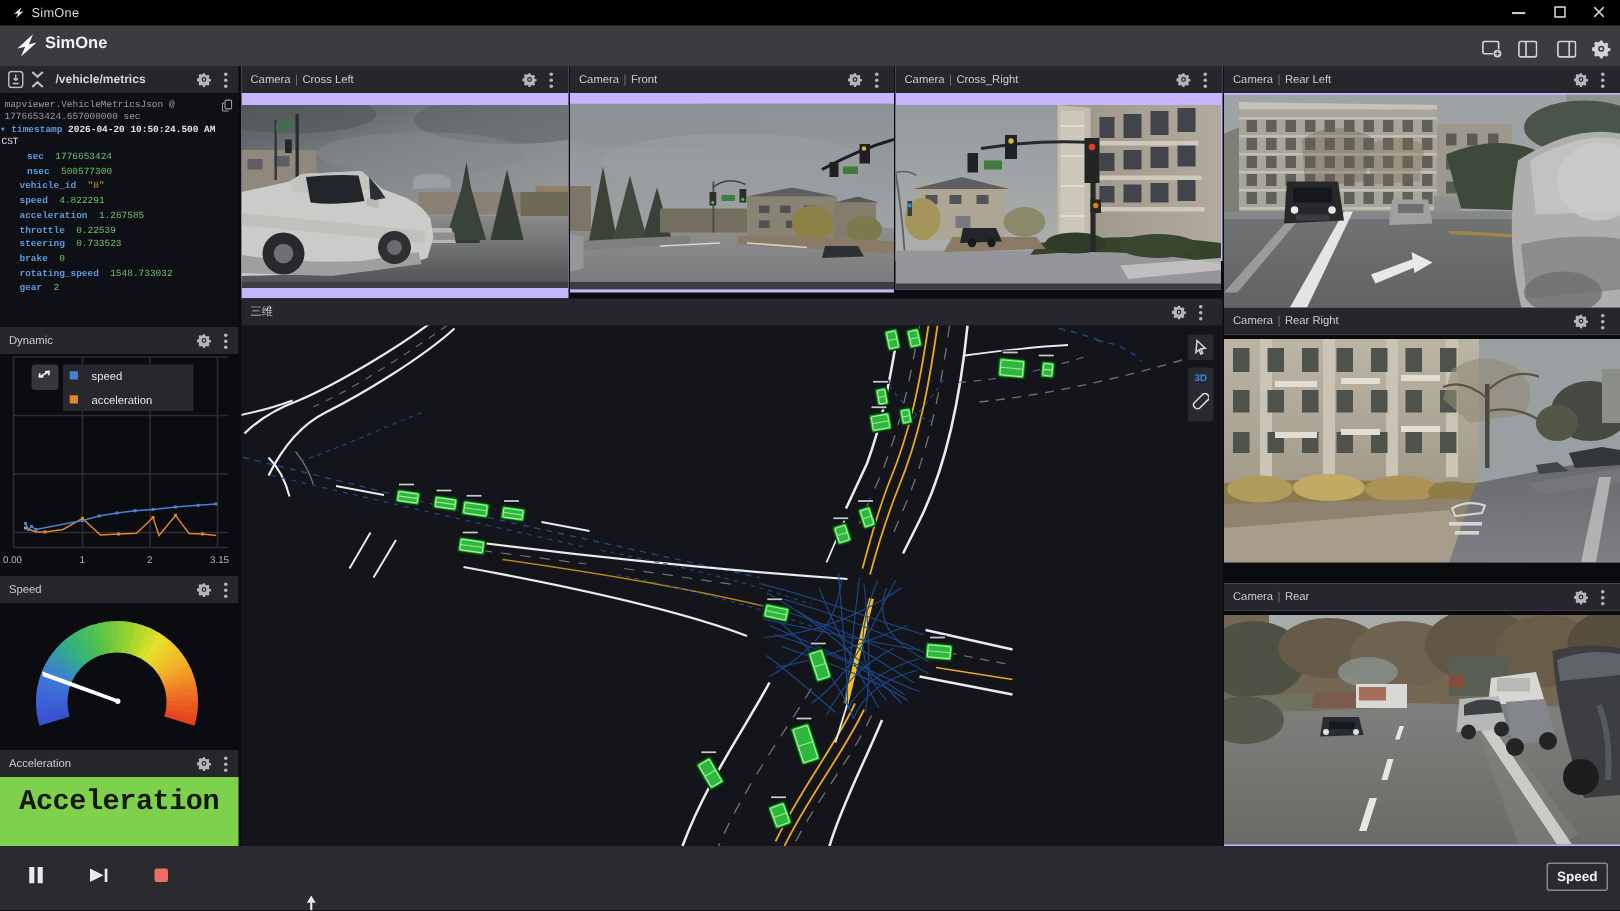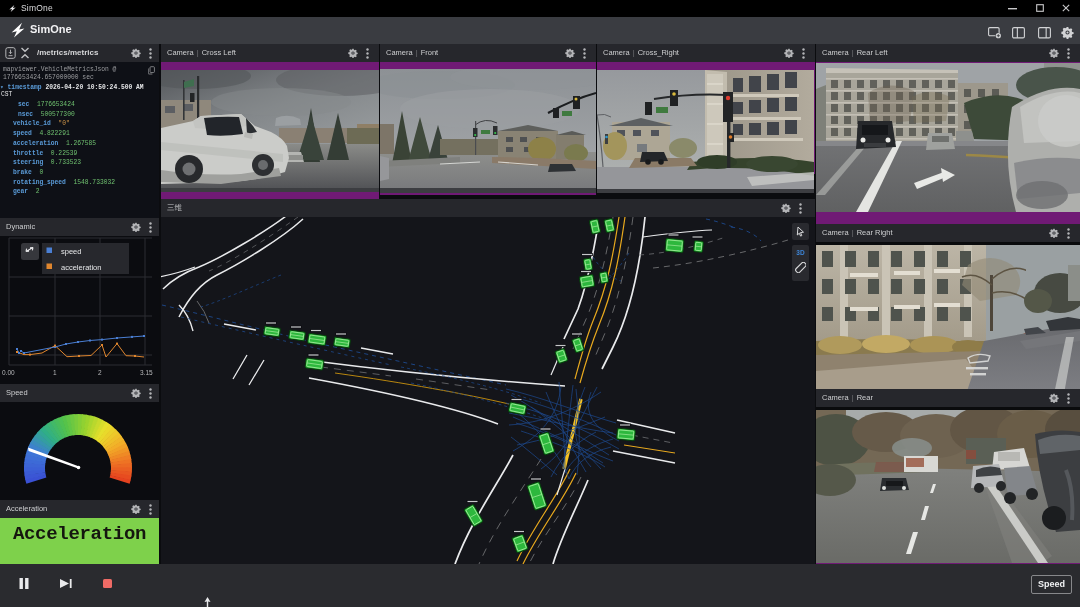--- a/index.html
+++ b/index.html
@@ -1,21 +1,21 @@
 <!DOCTYPE html>
 <html><head><meta charset="utf-8"><style>
 *{margin:0;padding:0;box-sizing:border-box}
 html,body{width:1080px;height:607px;overflow:hidden;background:#0b0c0f;font-family:"Liberation Sans",sans-serif}
 .abs{position:absolute}
 #stage{position:relative;width:1080px;height:607px}
 .hdr{position:absolute;left:0;right:0;top:0;height:18px;background:#26272c;color:#cdced0;font-size:7.5px;line-height:18px}
 .hdr .ttl{position:absolute;left:6px;top:0}
 .pipe{color:#737478;padding:0 3px}
 .panel{position:absolute;background:#101116}
-.cam{position:absolute;background:#701a75}
+.cam{position:absolute;background:#c4b5fd}
 svg{display:block}
 </style></head><body>
 <div id="stage">
 
 <div class="abs" style="left:0;top:0;width:1080px;height:17px;background:#000">
  <svg class="abs" style="left:8px;top:4px" width="9" height="9" viewBox="0 0 20 20">
         <path fill="#e8e8ea" d="M3 12 L14 2 L11 9 L17 8 L6 18 L9 11 Z"></path>
       </svg>
  <span class="abs" style="left:21px;top:3px;font-size:8.5px;color:#dcdcde;letter-spacing:0.2px">SimOne</span>
  <svg class="abs" style="left:1008px;top:8px" width="9" height="2" viewBox="0 0 9 2">
@@ -53,21 +53,21 @@
 </div>
     <div class="panel" style="left:0;top:44px;width:159px;height:174px;background:#0e1016">
       <div class="hdr">
         <svg class="abs" style="left:5px;top:3px" width="11" height="12" viewBox="0 0 16 18">
           <rect x="1" y="1" width="14" height="16" rx="3" fill="none" stroke="#c0c1c3" stroke-width="1.4"></rect>
           <path d="M8 4v6M8 10l-2.2-2.2M8 10l2.2-2.2M5 13h6" stroke="#c0c1c3" stroke-width="1.3" fill="none"></path>
         </svg>
         <svg class="abs" style="left:20px;top:3px" width="10" height="12" viewBox="0 0 10 12">
           <path d="M1.5 1 L5 4.2 L8.5 1 M1.5 11 L5 7.8 L8.5 11" stroke="#c0c1c3" stroke-width="1.4" fill="none"></path>
         </svg>
-        <span class="abs" style="left:37px;top:0;font-size:8px;font-weight:bold;color:#d5d6d8">/metrics/metrics</span>
+        <span class="abs" style="left:37px;top:0;font-size:8px;font-weight:bold;color:#d5d6d8">/vehicle/metrics</span>
         <svg class="abs" style="right:18px;top:4px" width="10" height="10" viewBox="0 0 20 20">
           <path fill="#b4b5b8" fill-rule="evenodd" d="M10 6.8a3.2 3.2 0 1 0 0 6.4 3.2 3.2 0 0 0 0-6.4zm0 1.6a1.6 1.6 0 1 1 0 3.2 1.6 1.6 0 0 1 0-3.2zM8.7 1.5h2.6l.4 2.2c.6.2 1.2.4 1.7.8l2.1-1 1.9 1.9-1 2.1c.4.5.6 1.1.8 1.7l2.2.4v2.6l-2.2.4c-.2.6-.4 1.2-.8 1.7l1 2.1-1.9 1.9-2.1-1c-.5.4-1.1.6-1.7.8l-.4 2.2H8.7l-.4-2.2a6 6 0 0 1-1.7-.8l-2.1 1-1.9-1.9 1-2.1a6 6 0 0 1-.8-1.7l-2.2-.4V8.7l2.2-.4c.2-.6.4-1.2.8-1.7l-1-2.1 1.9-1.9 2.1 1c.5-.4 1.1-.6 1.7-.8z"></path>
         </svg>
         <svg class="abs" style="right:7px;top:4px" width="3" height="11" viewBox="0 0 3 11">
           <circle cx="1.5" cy="1.5" r="1.2" fill="#b4b5b8"></circle>
           <circle cx="1.5" cy="5.5" r="1.2" fill="#b4b5b8"></circle>
           <circle cx="1.5" cy="9.5" r="1.2" fill="#b4b5b8"></circle>
         </svg>
       </div>
       <div class="abs" style="left:0;top:18px;right:0;bottom:0;font-family:'Liberation Mono',monospace;font-size:6.3px;color:#9c9da0">
@@ -570,21 +570,21 @@
 <path d="M140 68 l16 0 2 10 -18 0 Z" fill="#8e908d"></path>
 <ellipse cx="240" cy="22" rx="40" ry="18" fill="#49544a"></ellipse>
         <path d="M196 44 Q232 20 264 26 L264 149 200 149 Q186 98 196 44 Z" fill="#aeafac"></path>
 <path d="M204 44 Q238 24 264 30 L264 78 208 80 Z" fill="#c2c3c0"></path>
 <ellipse cx="250" cy="58" rx="28" ry="26" fill="#cbccc9" opacity="0.8"></ellipse>
 <path d="M198 100 q32 -8 66 -4 l0 34 -62 6 Z" fill="#87888b" opacity="0.9"></path>
 <ellipse cx="226" cy="132" rx="26" ry="14" fill="#6e6f72" opacity="0.8"></ellipse>
 </svg>
 <div class="abs" style="left:0;bottom:0;width:264px;height:4px;background:#0a0b0d"></div>
     </div>
-    <div class="cam" style="left:816px;top:224px;width:264px;height:173px">
+    <div class="cam" style="left:816px;top:205px;width:264px;height:173px">
       <div class="hdr">
         <span class="ttl">Camera<span class="pipe">|</span>Rear Right</span>
         <svg class="abs" style="right:21px;top:4px" width="10" height="10" viewBox="0 0 20 20">
           <path fill="#b4b5b8" fill-rule="evenodd" d="M10 6.8a3.2 3.2 0 1 0 0 6.4 3.2 3.2 0 0 0 0-6.4zm0 1.6a1.6 1.6 0 1 1 0 3.2 1.6 1.6 0 0 1 0-3.2zM8.7 1.5h2.6l.4 2.2c.6.2 1.2.4 1.7.8l2.1-1 1.9 1.9-1 2.1c.4.5.6 1.1.8 1.7l2.2.4v2.6l-2.2.4c-.2.6-.4 1.2-.8 1.7l1 2.1-1.9 1.9-2.1-1c-.5.4-1.1.6-1.7.8l-.4 2.2H8.7l-.4-2.2a6 6 0 0 1-1.7-.8l-2.1 1-1.9-1.9 1-2.1a6 6 0 0 1-.8-1.7l-2.2-.4V8.7l2.2-.4c.2-.6.4-1.2.8-1.7l-1-2.1 1.9-1.9 2.1 1c.5-.4 1.1-.6 1.7-.8z"></path>
         </svg>
         <svg class="abs" style="right:10px;top:4px" width="3" height="11" viewBox="0 0 3 11">
           <circle cx="1.5" cy="1.5" r="1.2" fill="#b4b5b8"></circle>
           <circle cx="1.5" cy="5.5" r="1.2" fill="#b4b5b8"></circle>
           <circle cx="1.5" cy="9.5" r="1.2" fill="#b4b5b8"></circle>
         </svg>

